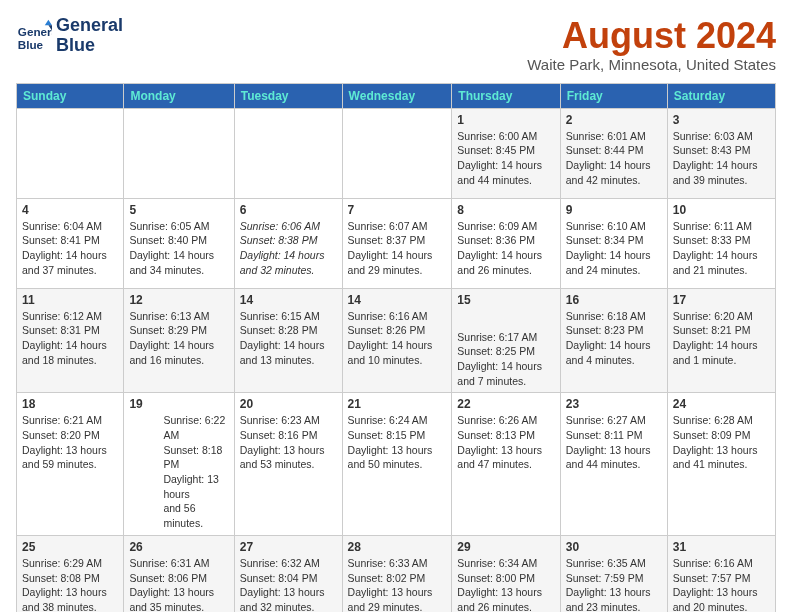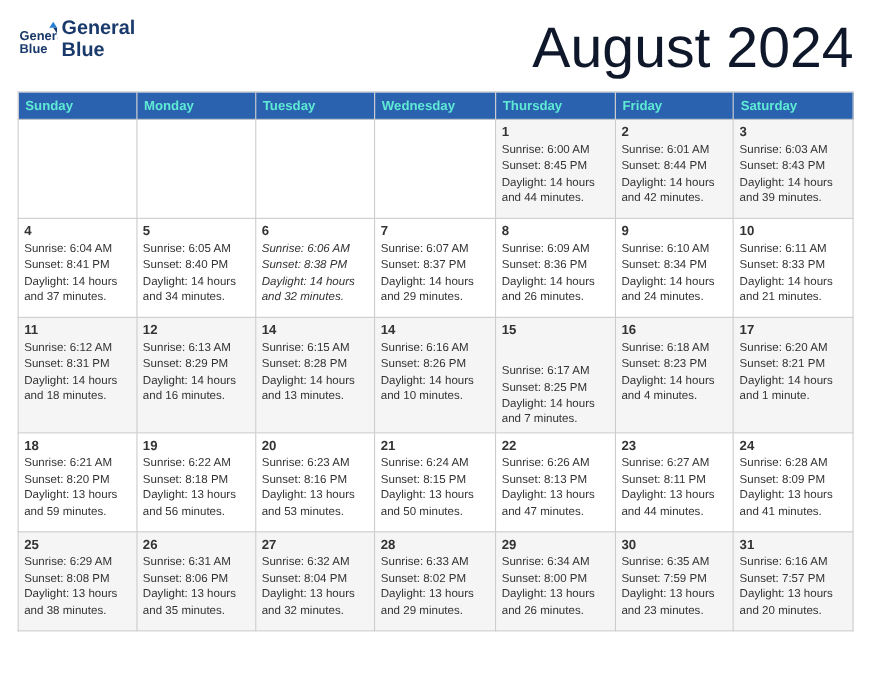--- a/index.html
+++ b/index.html
@@ -28,23 +28,23 @@
     }
     .logo-icon {
       width: 36px;
       height: 36px;
       margin-right: 4px;
     }
     .title-block {
       text-align: right;
     }
     .month-title {
-      font-size: 52px;
-      font-weight: normal;
-      color: #0f172a;
+      font-size: 36px;
+      font-weight: bold;
+      color: #c2410c;
       line-height: 1.1;
     }
     .location {
       font-size: 15px;
       color: #555;
     }
     table {
       width: 100%;
       border-collapse: collapse;
       font-size: 10.5px;
@@ -94,20 +94,21 @@
       <polygon points="32,8 40,8 36,2" fill="#2a7fd4"></polygon>
       <polygon points="36,8 40,14 40,8" fill="#1a3a6b"></polygon>
     </svg>
     <div>
       <div class="logo-text">General</div>
       <div class="logo-text">Blue</div>
     </div>
   </div>
   <div class="title-block">
     <div class="month-title">August 2024</div>
+    <div class="location">Waite Park, Minnesota, United States</div>
   </div>
 </div>
 
 <table>
   <thead>
     <tr>
     <th>Sunday</th>
         <th>Monday</th>
         <th>Tuesday</th>
         <th>Wednesday</th>
@@ -249,21 +250,21 @@
       <tr>
         <td>
           <div class="day-number">18</div>
           <div class="day-info" style="white-space: pre-line;">Sunrise: 6:21 AM
 Sunset: 8:20 PM
 Daylight: 13 hours
 and 59 minutes.</div>
         </td>
         <td>
           <div class="day-number">19</div>
-          <div class="day-info" style="white-space: pre-line;">Sunrise: 6:22 AM
+          <div class="day-info" style="white-space: pre-line; margin-left: 34px;">Sunrise: 6:22 AM
 Sunset: 8:18 PM
 Daylight: 13 hours
 and 56 minutes.</div>
         </td>
         <td>
           <div class="day-number">20</div>
           <div class="day-info" style="white-space: pre-line;">Sunrise: 6:23 AM
 Sunset: 8:16 PM
 Daylight: 13 hours
 and 53 minutes.</div>

